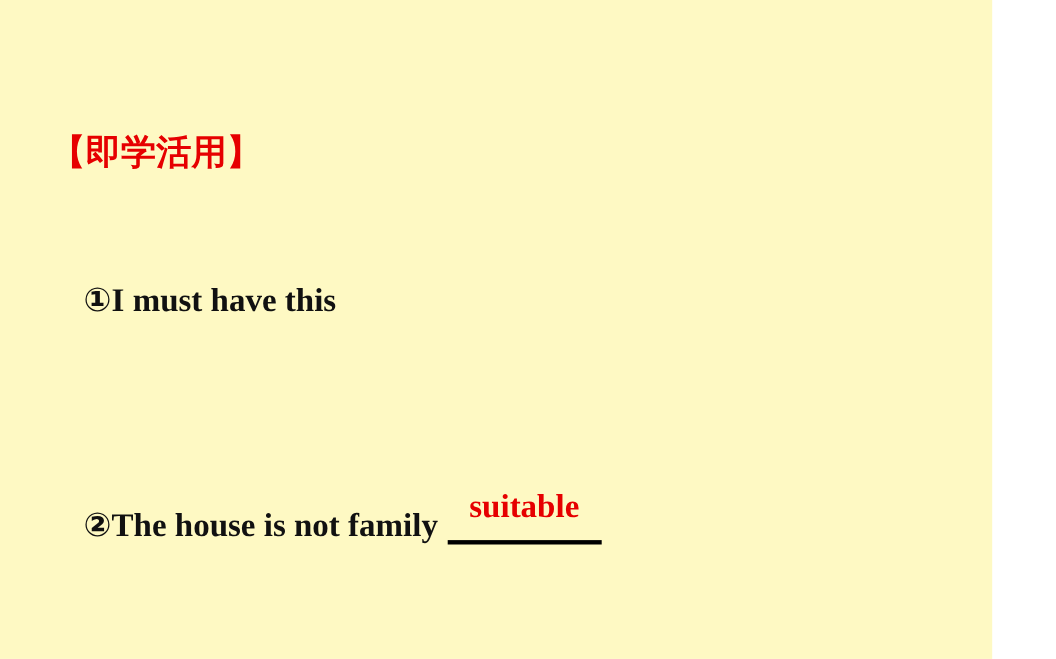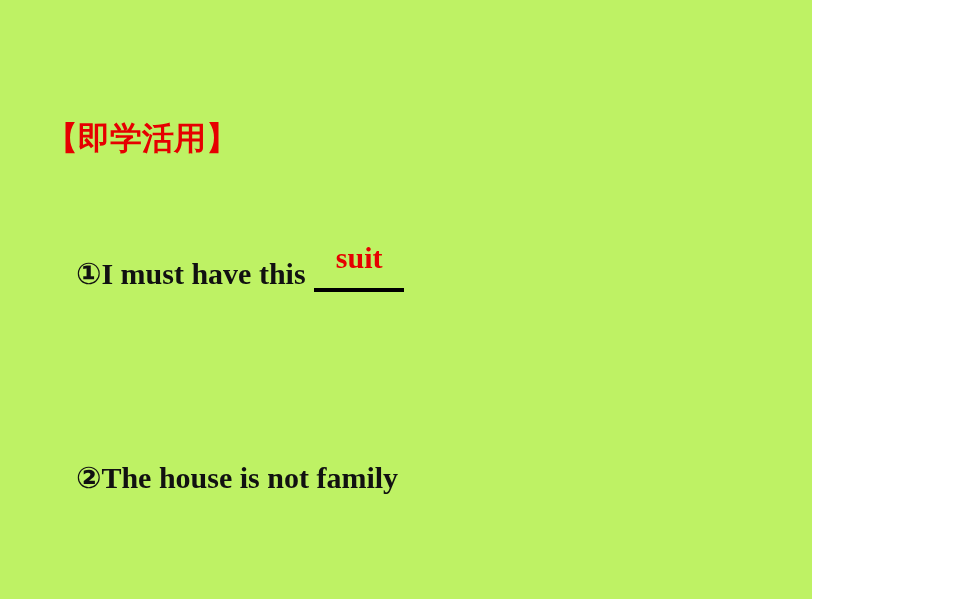--- a/index.html
+++ b/index.html
@@ -10,24 +10,24 @@
   body {
     width: 960px;
     height: 599px;
     overflow: hidden;
     font-family: "Liberation Serif", "DejaVu Serif", serif;
     font-weight: bold;
     color: #111111;
   }
   .slide {
     box-sizing: border-box;
-    width: 812px;
+    width: 902px;
     height: 599px;
     padding: 104px 30px 0 46px;
-    background: #bef264;
+    background: #fef9c3;
   }
   .line {
     line-height: 68px;
     font-size: 30px;
     white-space: pre;
   }
   .heading {
     color: #e60000;
     font-size: 32px;
   }
@@ -58,20 +58,20 @@
 </style>
 </head>
 <body>
 
 <div class="slide">
 
   <div class="line heading">【即学活用】</div>
 
 
   <div class="line">
-    <span class="num">①</span><span>I must have this </span><span class="blank blank-1"><span class="ans">suit</span></span>
+    <span class="num">①</span><span>I must have this </span>
   </div>
 
   <div class="line">
-    <span class="num">②</span><span>The house is not family </span>
+    <span class="num">②</span><span>The house is not family </span><span class="blank blank-2"><span class="ans">suitable</span></span>
   </div>
 
 </div>
 
 </body></html>

